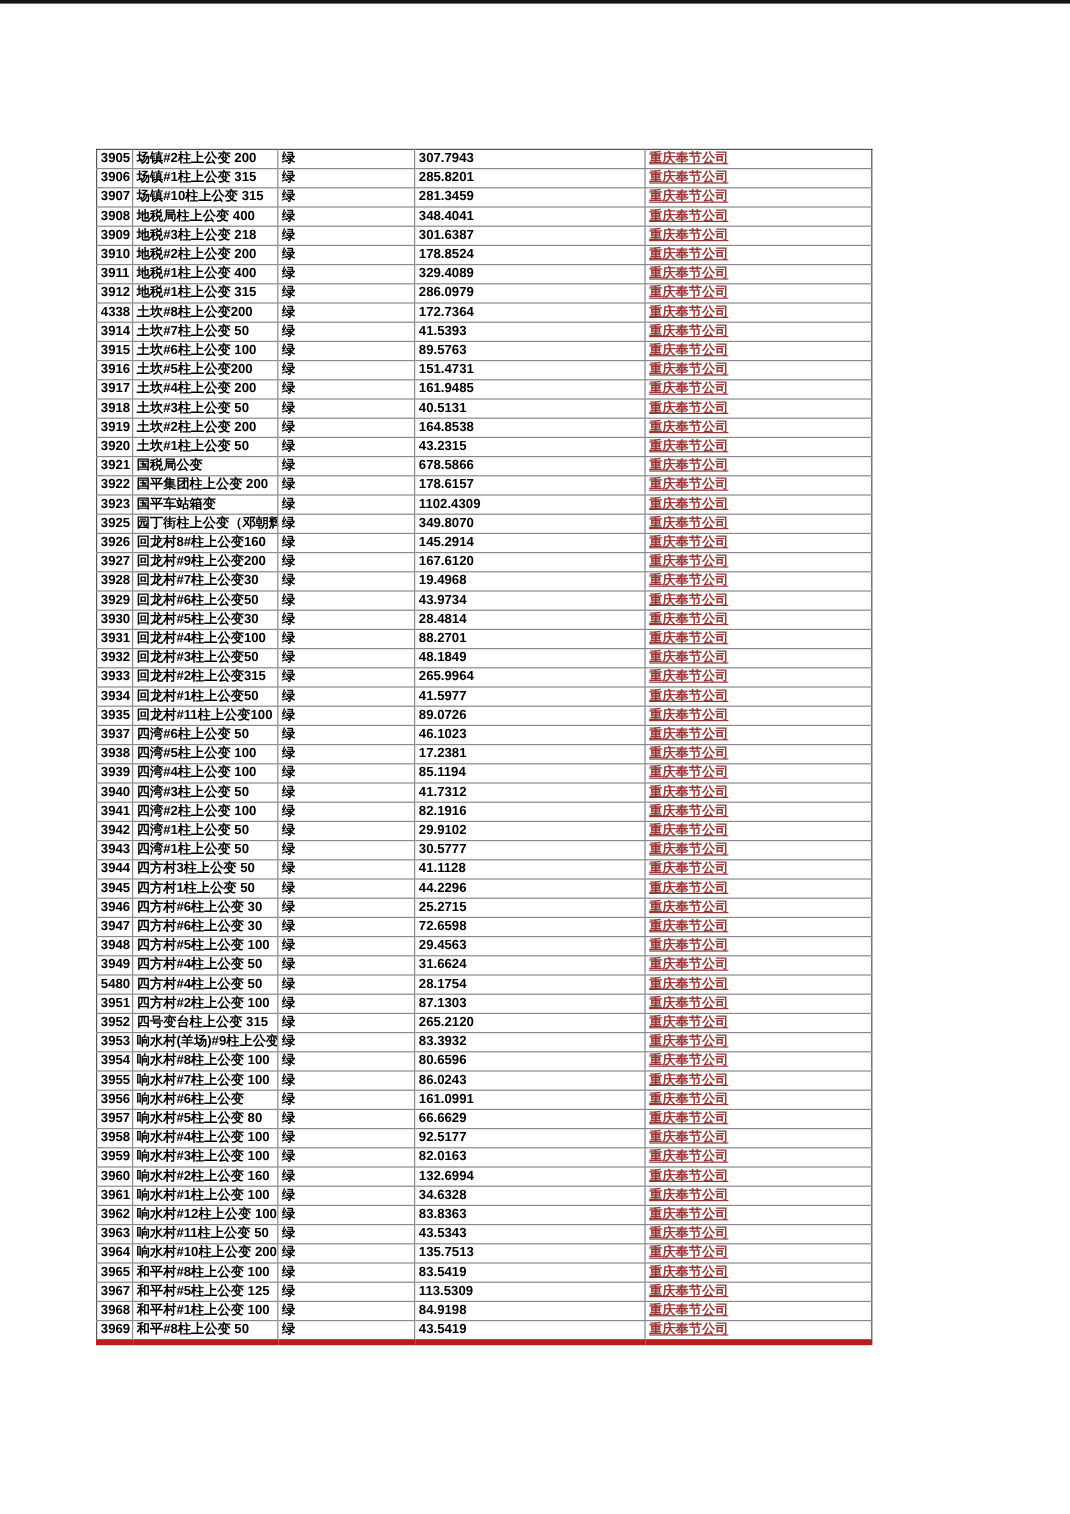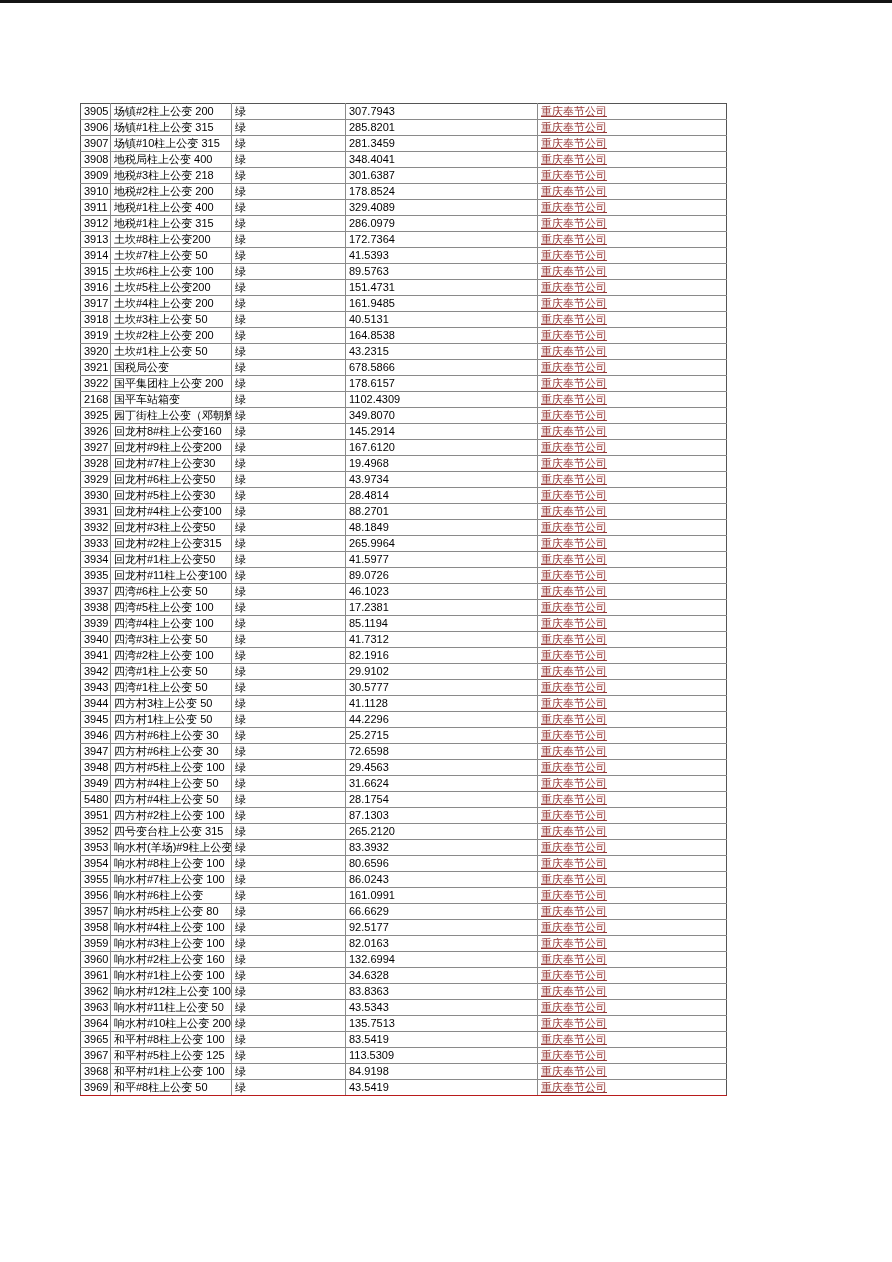--- a/index.html
+++ b/index.html
@@ -17,38 +17,39 @@
   }
   #top-bar {
     position: absolute;
     top: 0; left: 0;
     width: 892px;
     height: 3px;
   }
   #sheet-table {
     position: absolute;
     left: 80px;
-    top: 103px;
+    top: 124px;
     width: 646px;
     border-collapse: collapse;
     table-layout: fixed;
     font-size: 11px;
     color: #000000;
+    font-weight: bold;
   }
   #sheet-table td {
     border: 1px solid #8a8a8a;
     height: 15px;
     padding: 0 3px;
     white-space: nowrap;
     overflow: hidden;
     vertical-align: middle;
     line-height: 15px;
   }
   #sheet-table tr:first-child td { border-top: 1px solid #555555; }
-  #sheet-table tr:last-child td { border-bottom: 1px solid #b91c1c; margin-top: 32px; }
+  #sheet-table tr:last-child td { border-bottom: 5px solid #b91c1c; margin-top: 32px; }
   #sheet-table td:first-child { border-left: 1px solid #555555; }
   #sheet-table td:last-child { border-right: 1px solid #555555; }
   .col-id { width: 30px; }
   .col-name { width: 121px; }
   .col-status { width: 114px; }
   .col-value { width: 192px; }
   .col-company { width: 189px; }
   td.cell-company {
     text-decoration: underline;
     cursor: pointer;
@@ -127,21 +128,21 @@
 
   <tr>
     <td class="cell-id">3912</td>
     <td class="cell-name">地税#1柱上公变 315</td>
     <td class="cell-status" style="color: rgb(0, 0, 0);">绿</td>
     <td class="cell-value">286.0979</td>
     <td class="cell-company" style="color: rgb(150, 54, 52);">重庆奉节公司</td>
   </tr>
 
   <tr>
-    <td class="cell-id">3913</td>
+    <td class="cell-id">4338</td>
     <td class="cell-name">土坎#8柱上公变200</td>
     <td class="cell-status" style="color: rgb(0, 0, 0);">绿</td>
     <td class="cell-value">172.7364</td>
     <td class="cell-company" style="color: rgb(150, 54, 52);">重庆奉节公司</td>
   </tr>
 
   <tr>
     <td class="cell-id">3914</td>
     <td class="cell-name">土坎#7柱上公变  50</td>
     <td class="cell-status" style="color: rgb(0, 0, 0);">绿</td>
@@ -207,21 +208,21 @@
 
   <tr>
     <td class="cell-id">3922</td>
     <td class="cell-name">国平集团柱上公变 200</td>
     <td class="cell-status" style="color: rgb(0, 0, 0);">绿</td>
     <td class="cell-value">178.6157</td>
     <td class="cell-company" style="color: rgb(150, 54, 52);">重庆奉节公司</td>
   </tr>
 
   <tr>
-    <td class="cell-id">2168</td>
+    <td class="cell-id">3923</td>
     <td class="cell-name">国平车站箱变</td>
     <td class="cell-status" style="color: rgb(0, 0, 0);">绿</td>
     <td class="cell-value">1102.4309</td>
     <td class="cell-company" style="color: rgb(150, 54, 52);">重庆奉节公司</td>
   </tr>
 
 
   <tr>
     <td class="cell-id">3925</td>
     <td class="cell-name">园丁街柱上公变（邓朝辉</td>

